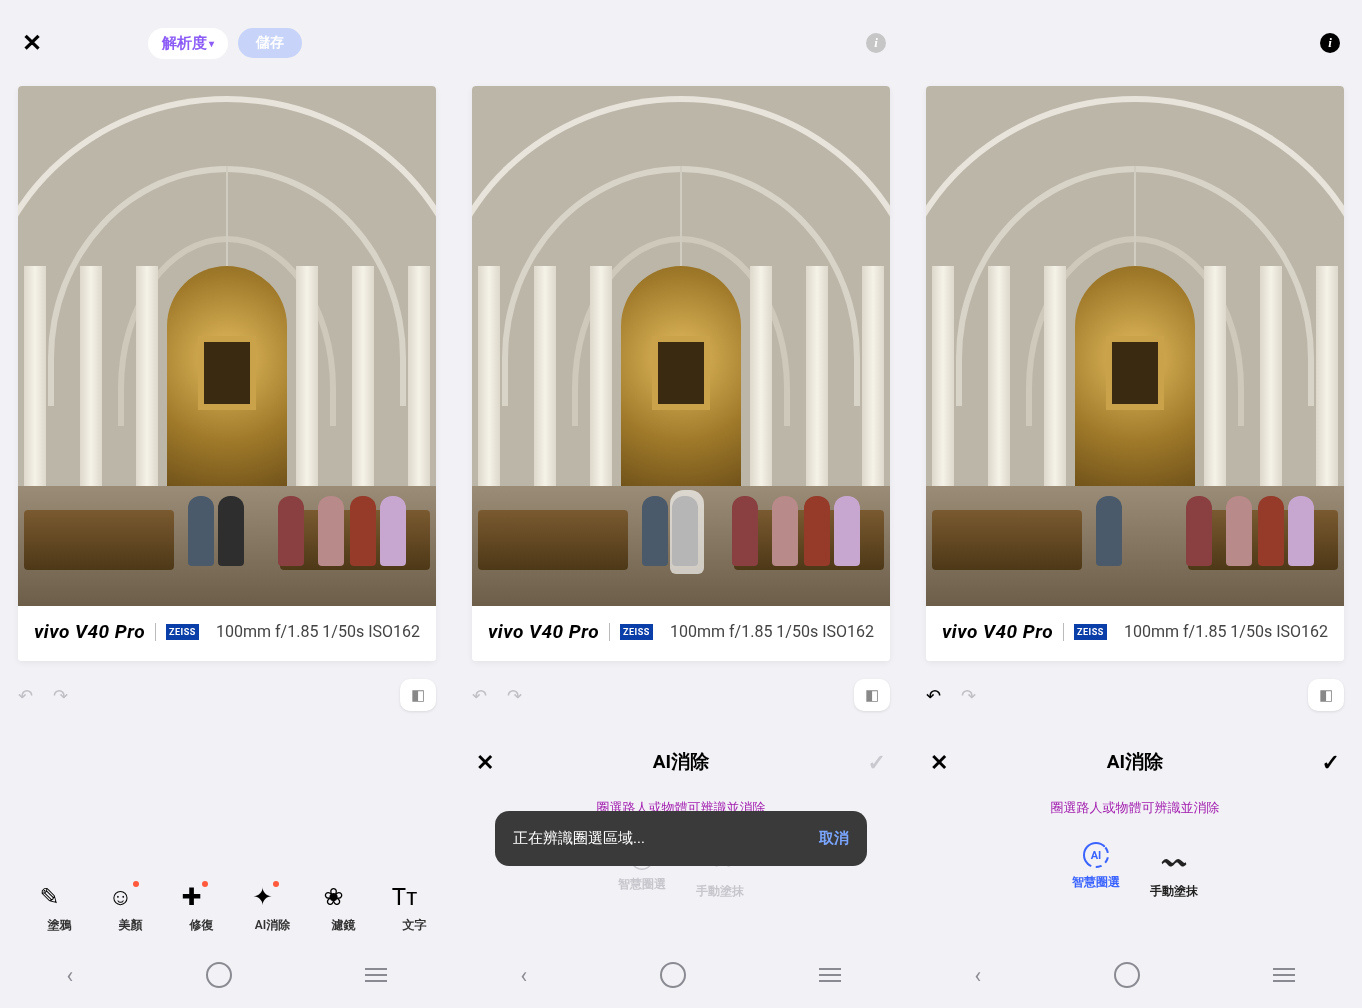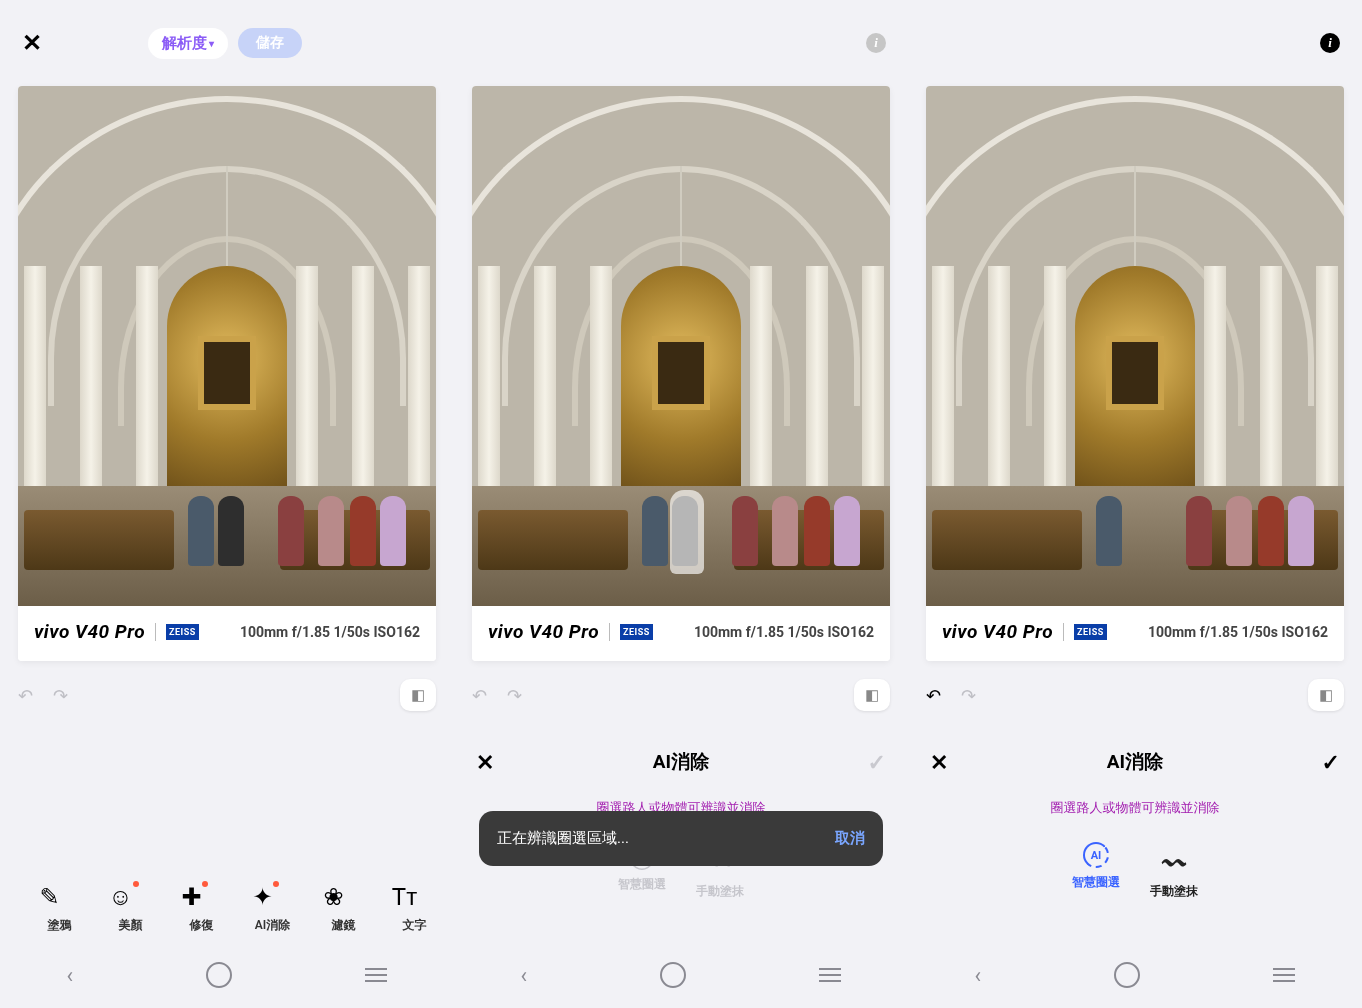--- a/index.html
+++ b/index.html
@@ -131,21 +131,21 @@
   
   .wm {
     display:flex; align-items:center; justify-content:space-between;
     padding:14px 16px 18px;
     background:#fff;
   }
   .wm-left{display:flex;align-items:center;gap:10px;}
   .brand{font-size:19px;font-weight:700;font-style:italic;letter-spacing:.5px;}
   .sep{width:1px;height:18px;background:#bbb;}
   .zeiss{background:#0a3ea8;color:#fff;font-size:9px;font-weight:700;padding:3px 3px;letter-spacing:.5px;}
-  .meta{font-size:14px;color:#444;font-weight:700;}
+  .meta{font-size:16px;color:#444;font-weight:400;}
   
   .undorow{
     margin:18px 18px 0;
     display:flex; justify-content:space-between; align-items:center;
   }
   .undorow .lft{display:flex;gap:20px;}
   .icn{font-size:18px;color:#bfbfc5;}
   .icn.on{color:#000;}
   .compare{
     width:36px;height:32px;border-radius:10px;background:#fff;
@@ -168,21 +168,21 @@
     margin-top:24px;
   }
   .aihdr .x{font-size:22px;font-weight:700;}
   .aihdr .ttl{font-size:19px;font-weight:700;}
   .aihdr .ck{font-size:22px;font-weight:700;}
   .ck.gray{color:#c9c9cf;}
   .hint{text-align:center;font-size:13px;color:#a21caf;margin-top:14px;}
   
   .toast{
     position:absolute; left:50%; transform:translateX(-50%);
-    bottom:142px; width:404px; background:#3a3a3a;color:#fff;
+    bottom:142px; width:372px; background:#3a3a3a;color:#fff;
     border-radius:14px; padding:18px 18px; display:flex;
     justify-content:space-between; align-items:center;
     font-size:15px;
   }
   .toast .cxl{color:#7aa6ff;font-weight:600;}
   
   .modes{
     position:absolute; left:0; right:0; bottom:108px;
     display:flex; justify-content:center; gap:30px;
   }

